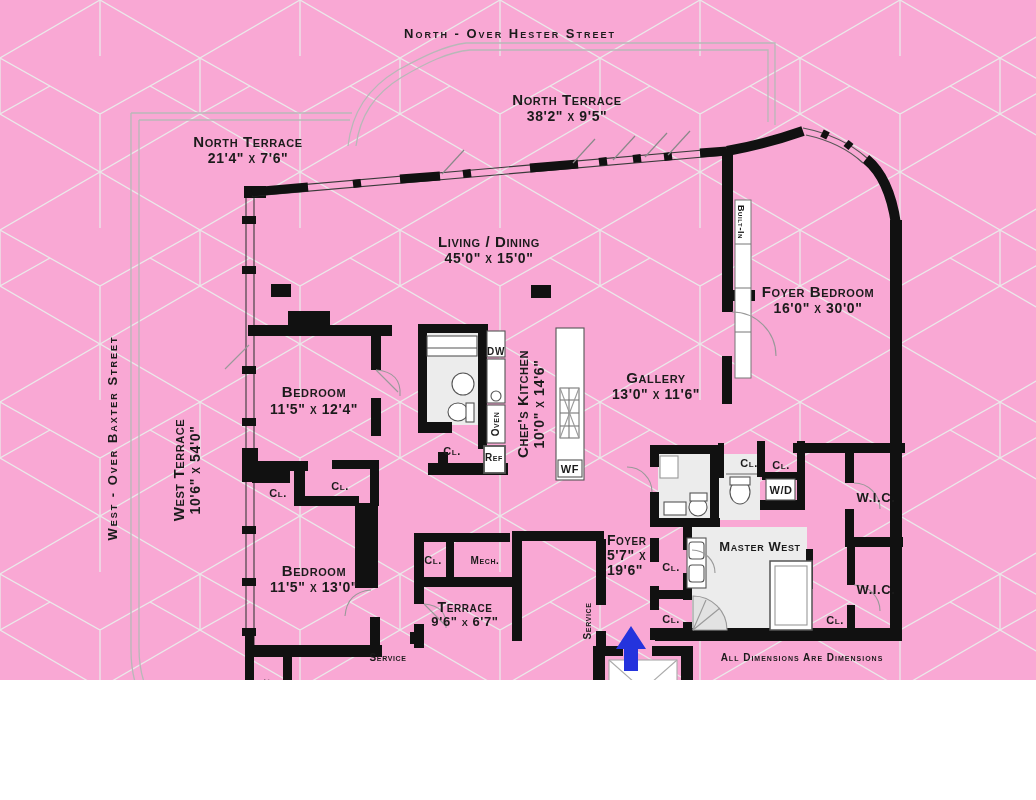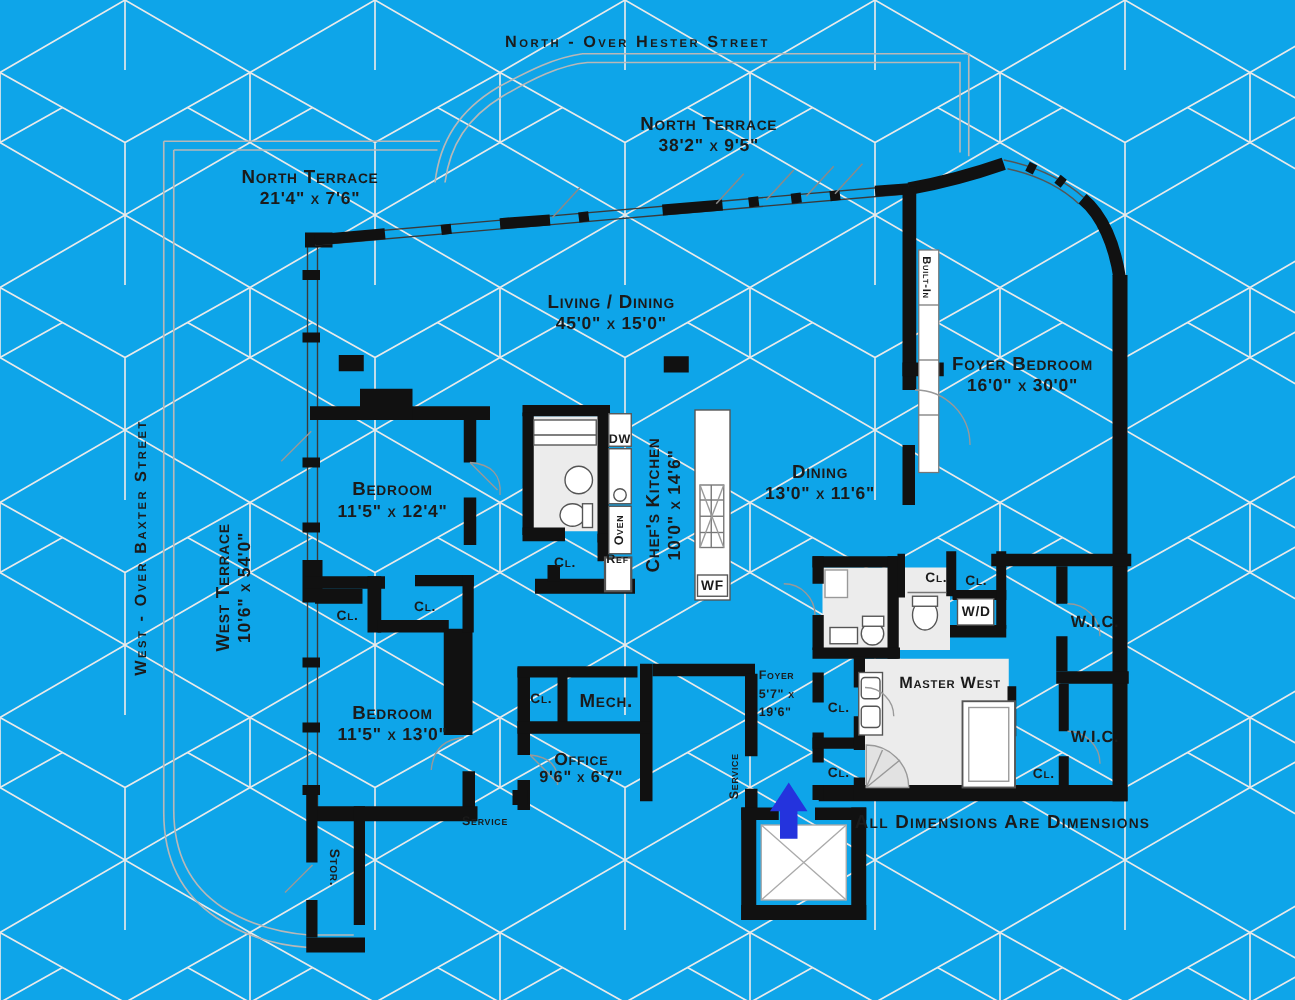--- a/index.html
+++ b/index.html
@@ -1,27 +1,27 @@
 <!DOCTYPE html>
 <html><head>
 <meta charset="utf-8">
 <style>
   html,body{margin:0;padding:0;background:#fff;}
-  .plan{position:relative;width:1036px;height:800px;background:#0ea5e9;overflow:hidden;
+  .plan{position:relative;width:1036px;height:680px;background:#f9a8d4;overflow:hidden;
         font-family:"Liberation Sans",sans-serif;color:#1b1b1b;}
   .plan svg{position:absolute;left:0;top:0;}
   .lbl{position:absolute;transform:translate(-50%,-50%);font-weight:bold;
        font-variant:small-caps;text-align:center;white-space:nowrap;line-height:1.15;
        letter-spacing:.6px;color:#1b1b1b;}
   .v{transform:translate(-50%,-50%) rotate(-90deg);}
   .vcw{transform:translate(-50%,-50%) rotate(90deg);}.s15{font-size:15px}.s14{font-size:14px}.s13{font-size:13px}
-  .s12{font-size:15px}.s11{font-size:11px}.s10{font-size:10px}.s9{font-size:9px}
+  .s12{font-size:10px}.s11{font-size:11px}.s10{font-size:10px}.s9{font-size:9px}
   .street{letter-spacing:2px;}
   .foyer-lbl{position:absolute;font-weight:bold;font-variant:small-caps;text-align:left;
-       line-height:15px;font-size:10px;letter-spacing:.5px;white-space:nowrap;}
+       line-height:15px;font-size:14px;letter-spacing:.5px;white-space:nowrap;}
 </style>
 </head>
 <body>
 
 <div class="plan">
 
 <svg width="1036" height="800" viewBox="0 0 1036 800">
   <defs>
     <pattern id="iso" width="200" height="172" patternUnits="userSpaceOnUse">
       <g stroke="#eaeaea" stroke-width="1.3" fill="none">
@@ -272,50 +272,50 @@
   </div>
 
   <div class="lbl s15" style="left:314px;top:392px">Bedroom</div>
   <div class="lbl s14" style="left:314px;top:409px">11'5" x 12'4"</div>
 
   <div class="lbl v" style="left:531px;top:404px">
     <div class="s15">Chef's Kitchen</div>
     <div class="s14">10'0" x 14'6"</div>
   </div>
 
-  <div class="lbl s15" style="left:656px;top:378px">Dining</div>
+  <div class="lbl s15" style="left:656px;top:378px">Gallery</div>
   <div class="lbl s14" style="left:656px;top:394px">13'0" x 11'6"</div>
 
   <div class="lbl s15" style="left:314px;top:571px">Bedroom</div>
   <div class="lbl s14" style="left:314px;top:587px">11'5" x 13'0"</div>
 
   <div class="foyer-lbl" style="left:607px;top:533px">
     <div>Foyer</div>
     <div>5'7" x</div>
     <div>19'6"</div>
   </div>
 
-  <div class="lbl s14" style="left:465px;top:607px">Office</div>
+  <div class="lbl s14" style="left:465px;top:607px">Terrace</div>
   <div class="lbl s13" style="left:465px;top:622px">9'6" x 6'7"</div>
 
   <div class="lbl s13" style="left:760px;top:547px">Master West</div>
 
   <div class="lbl s12" style="left:485px;top:561px">Mech.</div>
   <div class="lbl s11" style="left:781px;top:490px">W/D</div>
   <div class="lbl s13" style="left:876px;top:498px">W.I.C.</div>
   <div class="lbl s13" style="left:876px;top:590px">W.I.C.</div>
 
   <div class="lbl s10" style="left:388px;top:658px">Service</div>
   <div class="lbl s10 v" style="left:588px;top:621px">Service</div>
   <div class="lbl s11 vcw" style="left:267px;top:694px">Stor.</div>
   <div class="lbl s9 vcw" style="left:741px;top:222px">Built-In</div>
 
   <div class="lbl s10" style="left:496px;top:352px">DW</div>
   <div class="lbl s10 v" style="left:496px;top:424px">Oven</div>
-  <div class="lbl s10" style="left:494px;top:448px">Ref</div>
+  <div class="lbl s10" style="left:494px;top:458px">Ref</div>
   <div class="lbl s11" style="left:570px;top:469px">WF</div>
 
   <div class="lbl s11" style="left:452px;top:451px">Cl.</div>
   <div class="lbl s11" style="left:278px;top:493px">Cl.</div>
   <div class="lbl s11" style="left:340px;top:486px">Cl.</div>
   <div class="lbl s11" style="left:433px;top:560px">Cl.</div>
   <div class="lbl s11" style="left:749px;top:463px">Cl.</div>
   <div class="lbl s11" style="left:781px;top:465px">Cl.</div>
   <div class="lbl s11" style="left:671px;top:567px">Cl.</div>
   <div class="lbl s11" style="left:671px;top:619px">Cl.</div>

